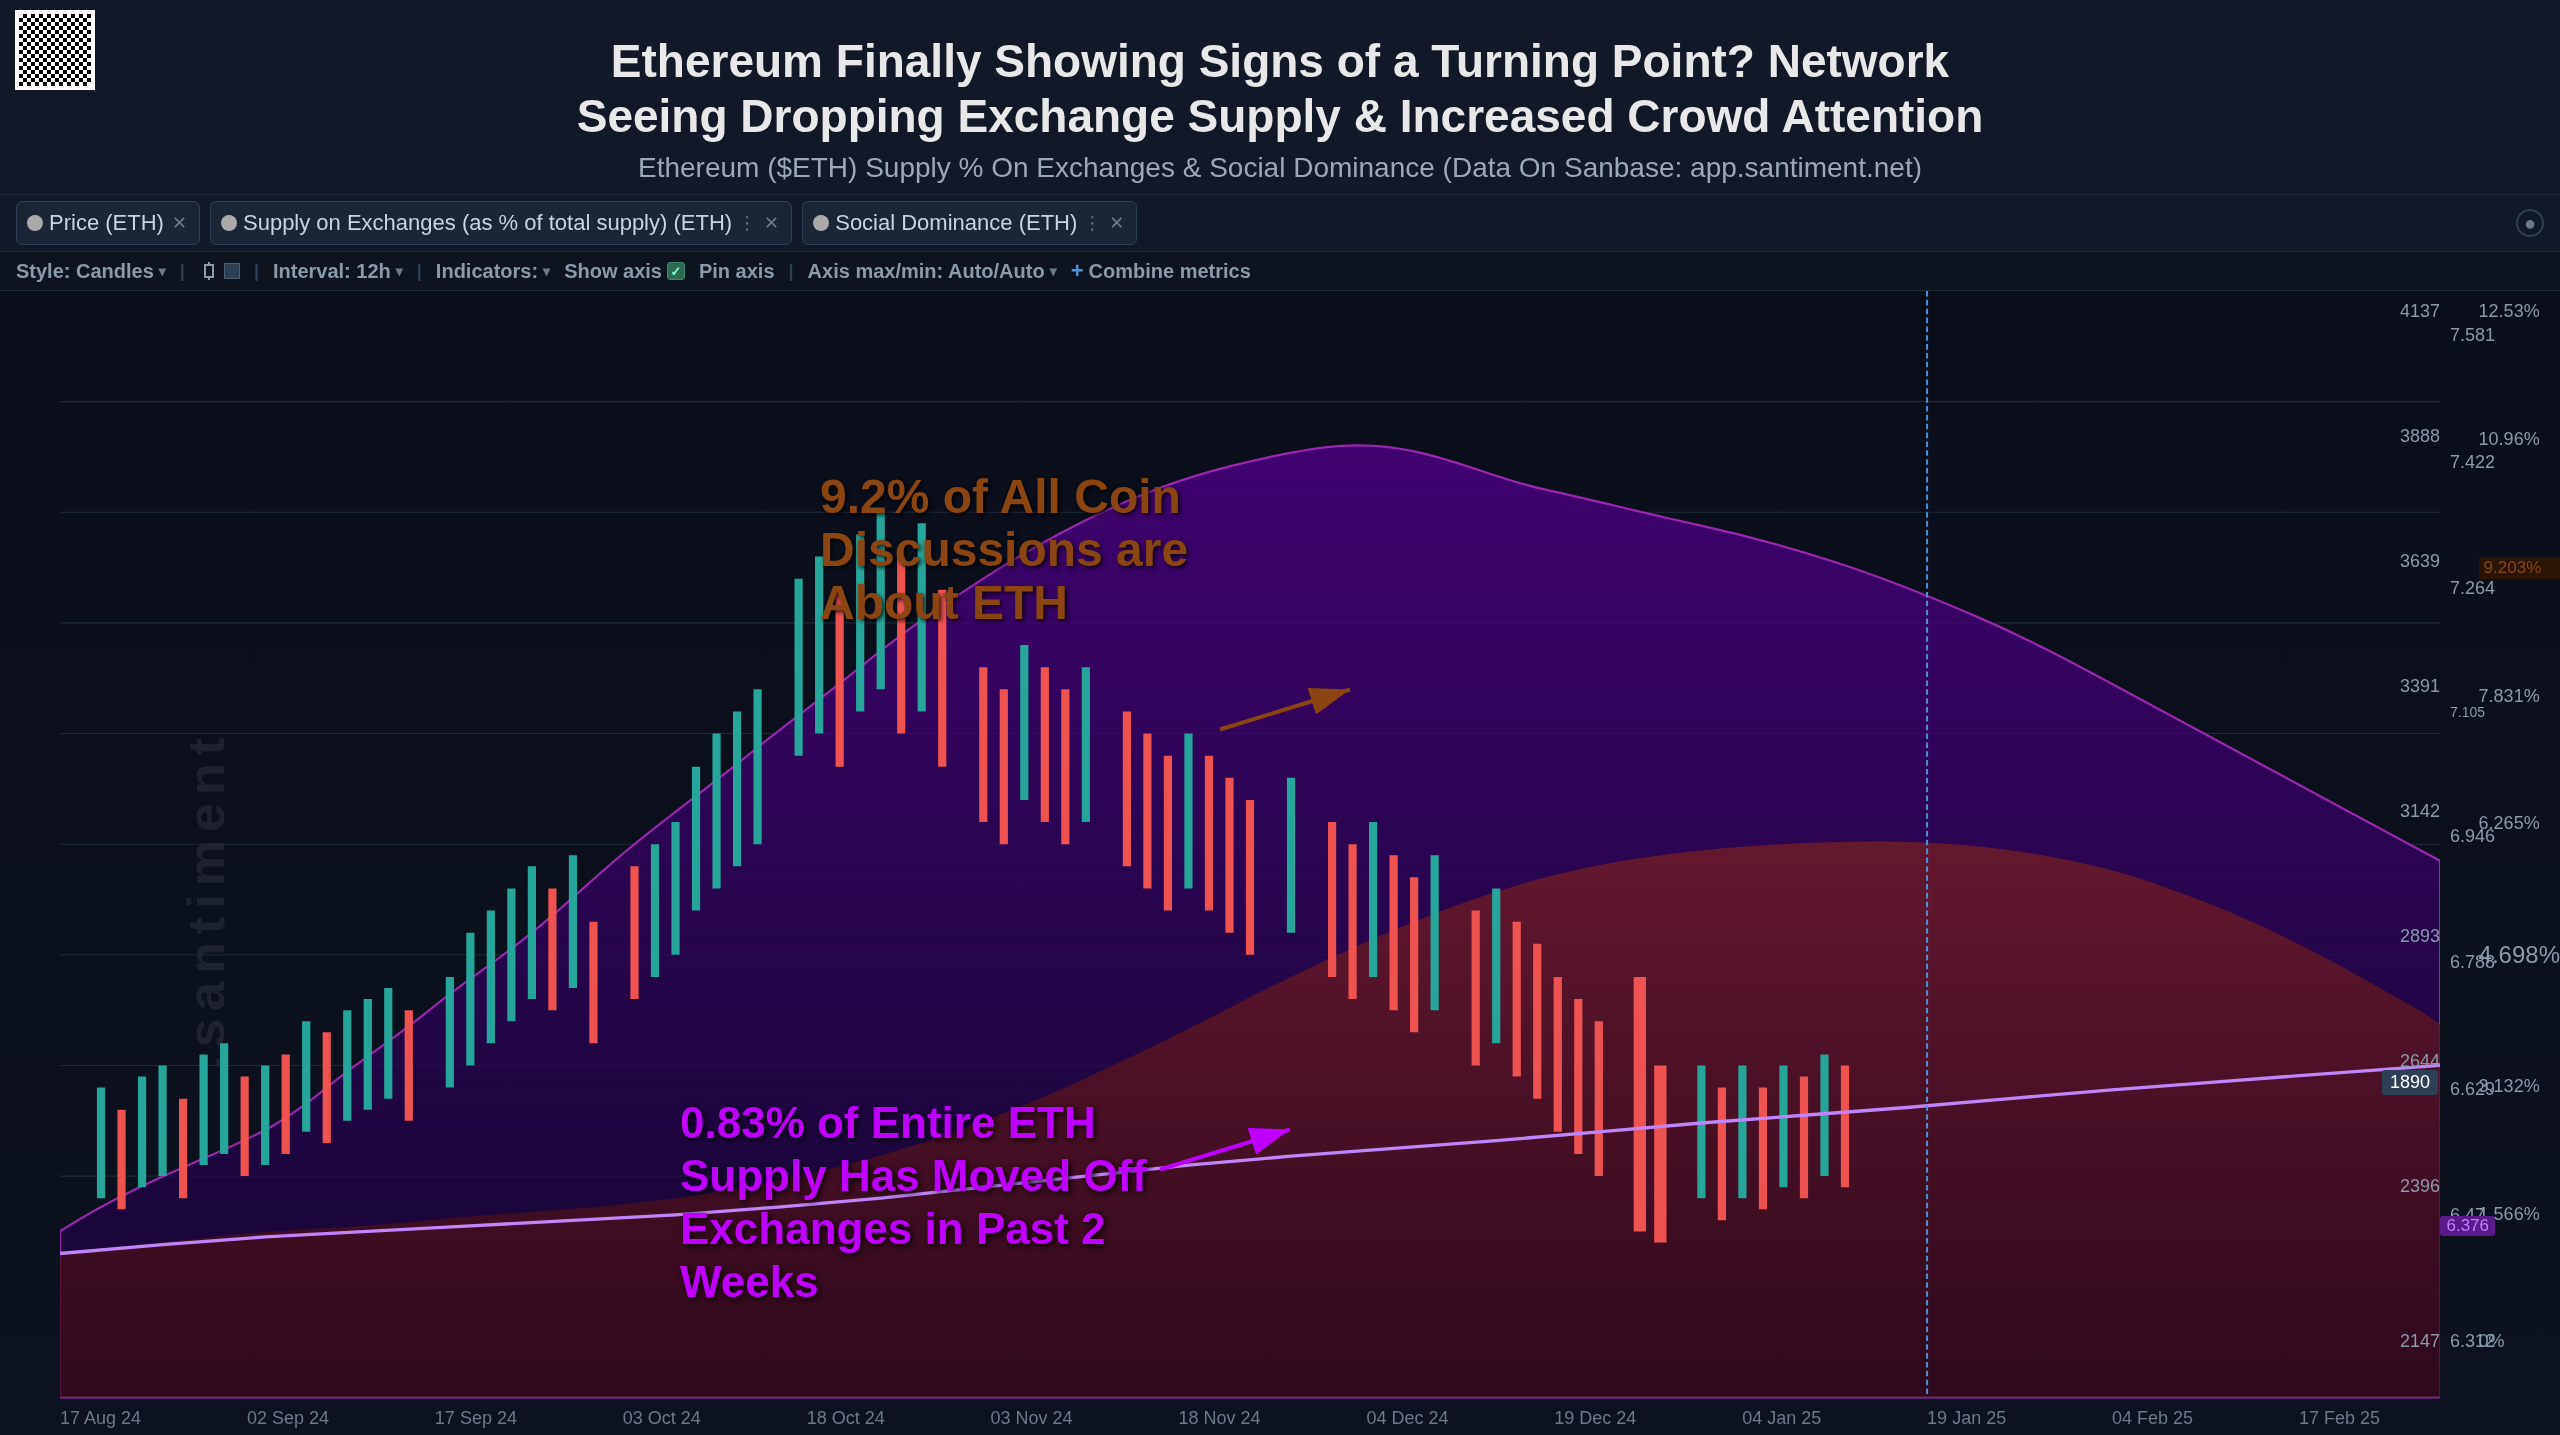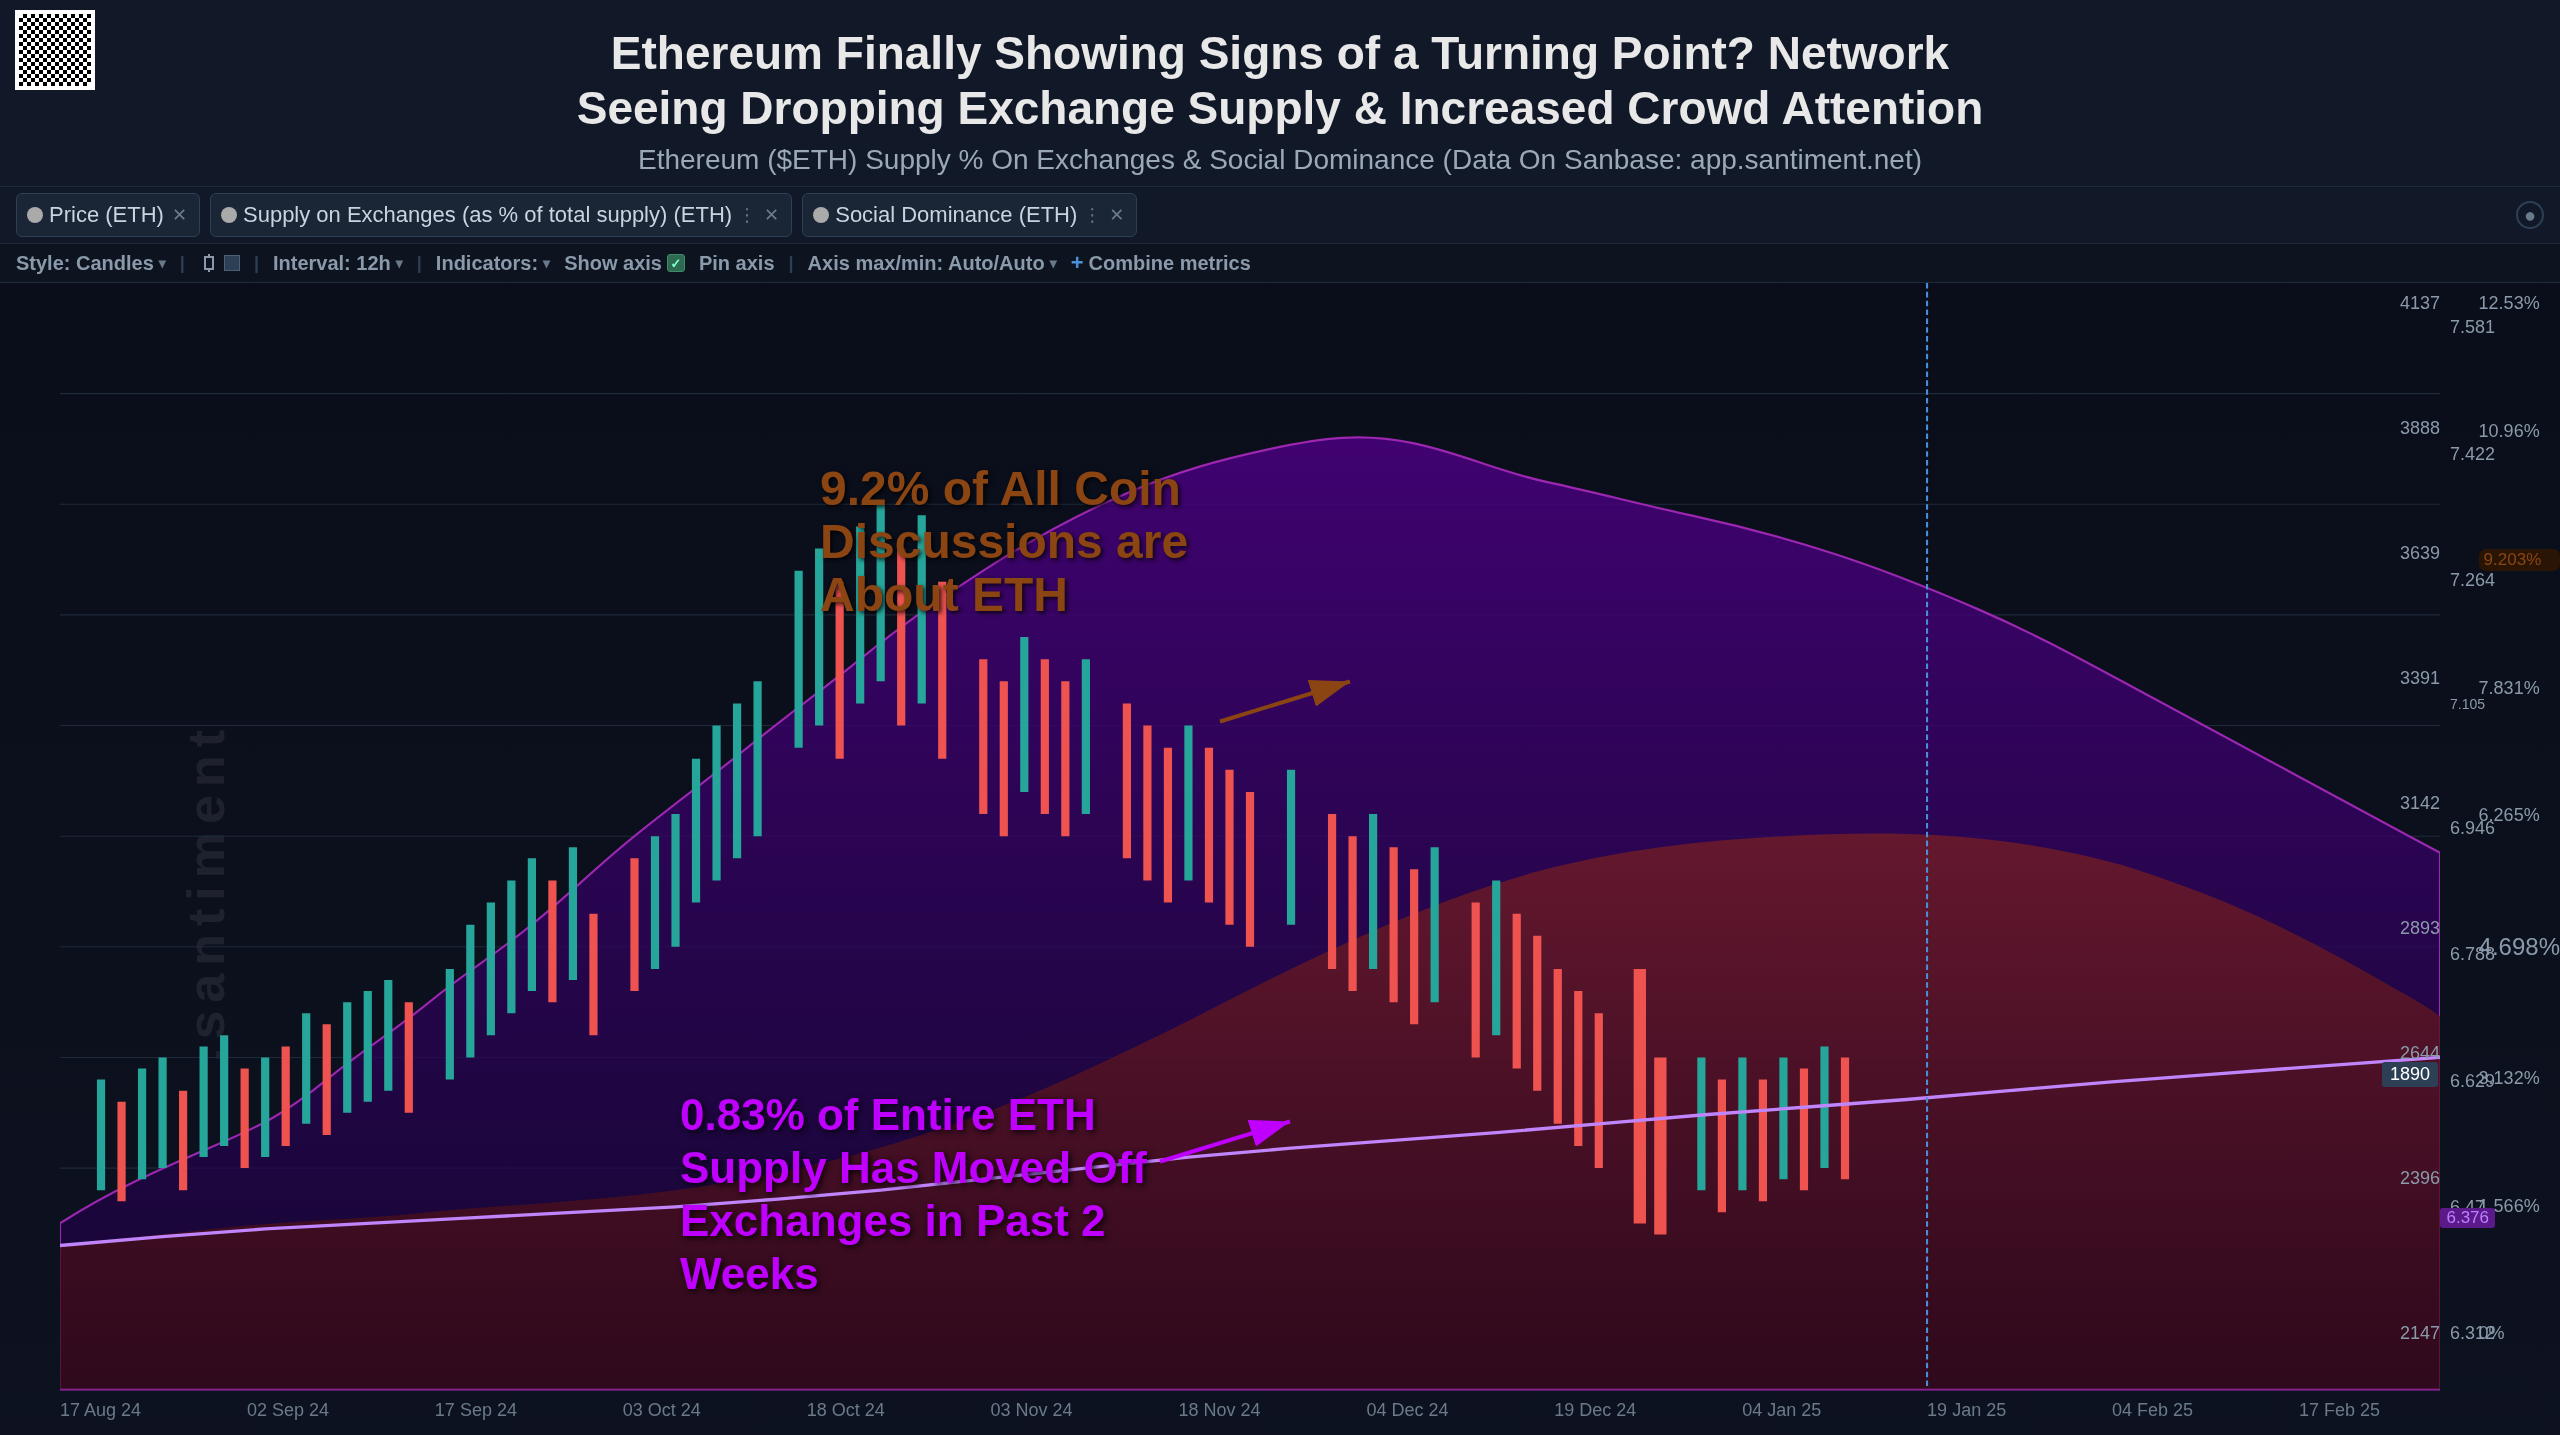--- a/index.html
+++ b/index.html
@@ -8,21 +8,21 @@
       height: 1435px;
       background: #0d1117;
       font-family: 'Arial', sans-serif;
       overflow: hidden;
       position: relative;
     }
 
     
     .header {
       background: #111827;
-      padding: 26px 20px 10px;
+      padding: 34px 20px 10px;
       text-align: center;
       border-bottom: 1px solid #1e2a3a;
     }
     .header-title {
       color: #e8e8e8;
       font-size: 46px;
       font-weight: bold;
       line-height: 1.2;
       margin-bottom: 8px;
     }
@@ -520,21 +520,21 @@
     <span style="color:#8a9aaa;font-size:18px;">6.946</span>
     <span style="color:#8a9aaa;font-size:18px;">6.788</span>
     <span style="color:#8a9aaa;font-size:18px;">6.629</span>
     <span style="color:#8a9aaa;font-size:18px;">6.47</span>
     <span style="color:#8a9aaa;font-size:18px;">6.312</span>
   </div>
 
   <div style="position:absolute;right:0;top:0;height:88%;display:flex;flex-direction:column;justify-content:space-between;padding:10px 0;">
     <span style="color:#8a9aaa;font-size:18px;">12.53%</span>
     <span style="color:#8a9aaa;font-size:18px;">10.96%</span>
-    <span style="color:#8B4513;font-size:17px;background:#2a1505;padding:1px 5px;border-radius:7px;">
+    <span style="color:#8B4513;font-size:17px;background:#2a1505;padding:1px 5px;border-radius:0;">
       <span>9.203%</span>
     </span>
     <span style="color:#8a9aaa;font-size:18px;">7.831%</span>
     <span style="color:#8a9aaa;font-size:18px;">6.265%</span>
     <span style="color:#8a9aaa;font-size:24px;">4.698%</span>
     <span style="color:#8a9aaa;font-size:18px;">3.132%</span>
     <span style="color:#8a9aaa;font-size:18px;">1.566%</span>
     <span style="color:#8a9aaa;font-size:18px;">0%</span>
   </div>
 

